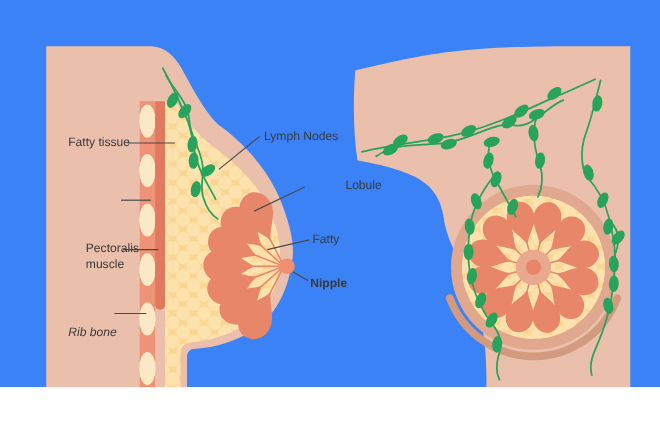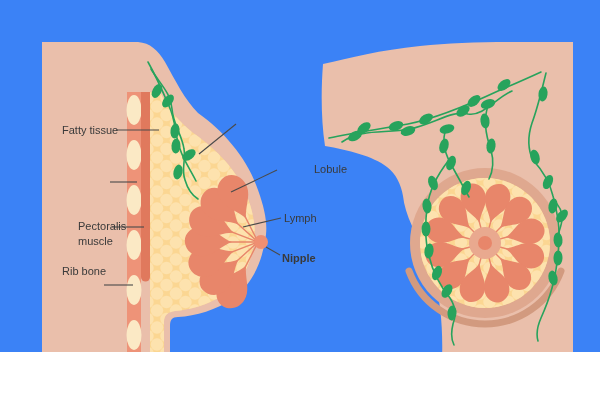--- a/index.html
+++ b/index.html
@@ -173,17 +173,18 @@
     <line class="leader" x1="104" y1="285" x2="133" y2="285"></line>
     <line class="leader" x1="236" y1="124" x2="199" y2="154"></line>
     <line class="leader" x1="277" y1="170" x2="231" y2="192"></line>
     <line class="leader" x1="281" y1="218" x2="243" y2="227"></line>
     <line class="leader" x1="280" y1="255" x2="266" y2="247"></line>
   </g>
 </svg>
 
   <div class="lbl" style="left:62px;top:123px;">Fatty tissue</div>
   <div class="lbl" style="left:62px;top:219px;width:70px;margin-left:16px;">Pectoralis muscle</div>
-  <div class="lbl" style="left:62px;top:264px;">Rib bone</div>
+  <div class="lbl" style="left:62px;top:295px;font-style:italic;">Rib bone</div>
+  <div class="lbl" style="left:240px;top:117px;">Lymph Nodes</div>
   <div class="lbl" style="left:280px;top:162px;padding-left:34px;">Lobule</div>
-  <div class="lbl" style="left:284px;top:211px;">Lymph</div>
+  <div class="lbl" style="left:284px;top:211px;">Fatty</div>
   <div class="lbl" style="left:282px;top:251px;font-weight:bold;">Nipple</div>
 </div>
 
 </body></html>

